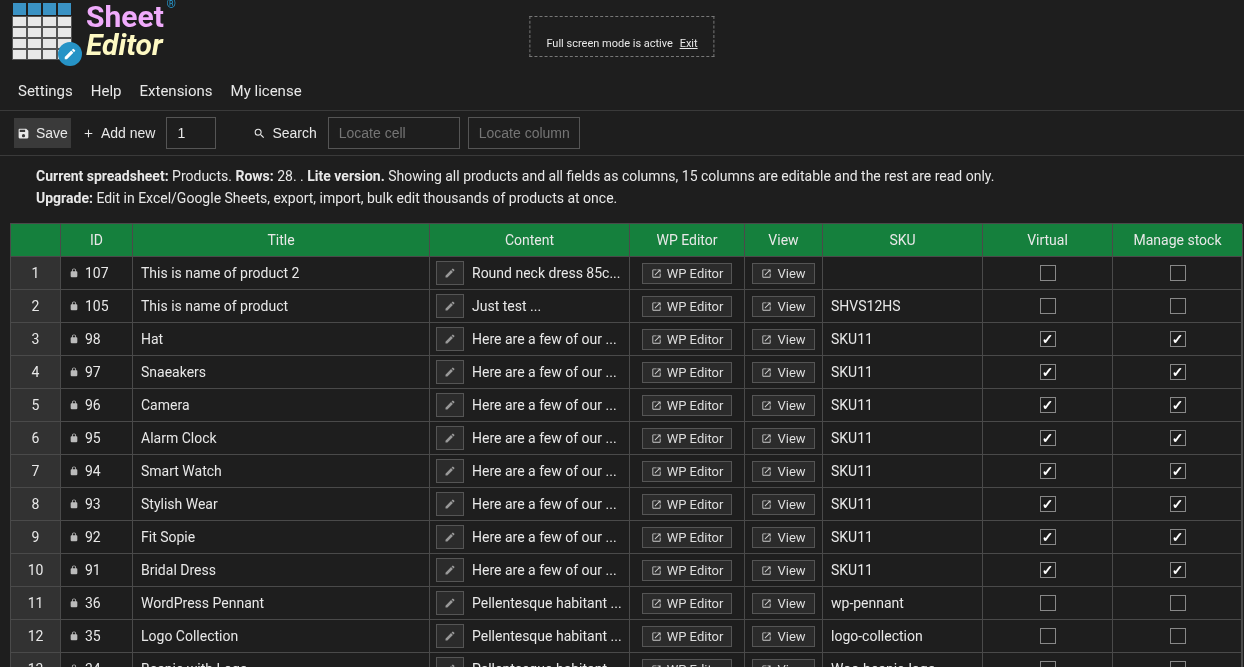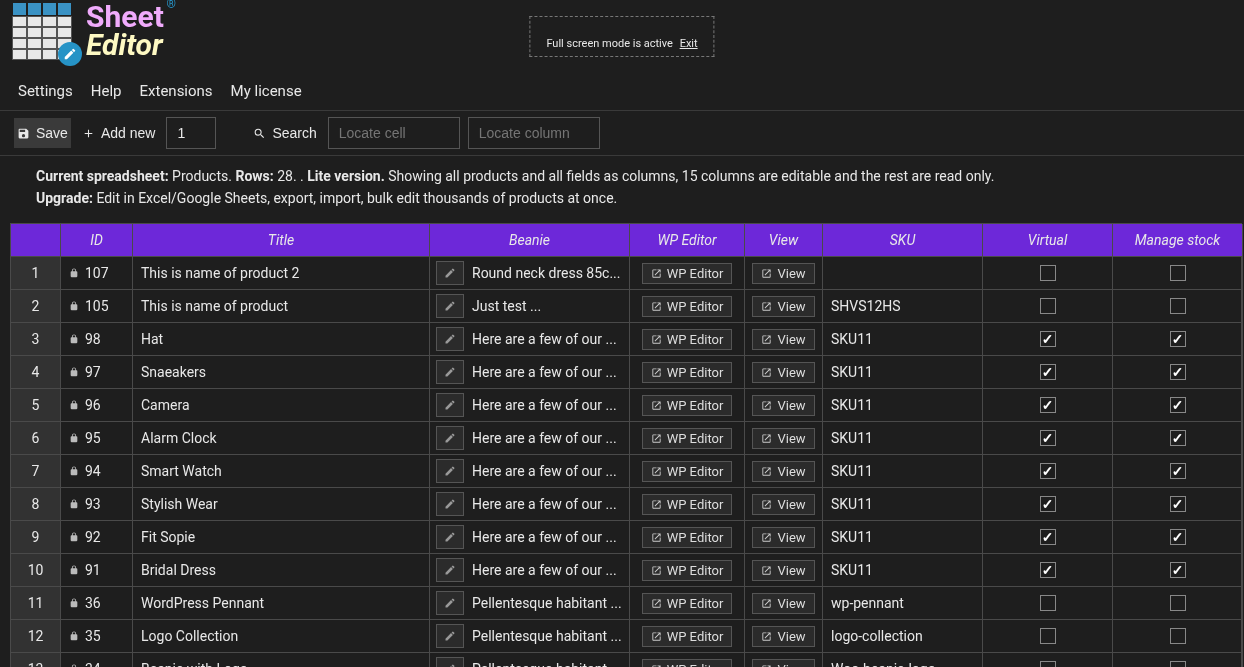--- a/index.html
+++ b/index.html
@@ -93,21 +93,21 @@
 .btn svg { width: 13px; height: 13px; fill: #e8e8e8; }
 .tb-input {
   background: #1e1e1e;
   border: 1px solid #555;
   color: #e8e8e8;
   padding: 7px 10px;
   font-size: 14px;
 }
 .tb-num { width: 50px; }
 .tb-locate { width: 132px; }
-.tb-locate-col { width: 132px; }
+.tb-locate-col { width: 112px; }
 
 
 .info {
   padding: 10px 20px 14px;
   line-height: 1.55;
   margin-left: 16px;
 }
 .info .b { font-weight: 700; }
 
 
@@ -125,24 +125,23 @@
   border-bottom: 1px solid #4a4a4a;
   height: 33px;
   display: flex;
   align-items: center;
   padding: 0 8px;
   overflow: hidden;
   white-space: nowrap;
   text-overflow: ellipsis;
 }
 .sheet .h {
-  background: #6d28d9;
+  background: #15803d;
   font-weight: 400;
   justify-content: center;
-  font-style: italic;
 }
 .sheet .rownum { background: #323232; justify-content: center; }
 .sheet .center { justify-content: center; }
 .lock-ico { width: 10px; height: 12px; fill: #bbb; flex-shrink: 0; margin-right: 6px; }
 
 .cell-btn {
   background: #2b2b2b;
   border: 1px solid #555;
   color: #ddd;
   padding: 2px 8px;
@@ -266,21 +265,21 @@
     <span class="b">Upgrade:</span>
     <span>Edit in Excel/Google Sheets, export, import, bulk edit thousands of products at once.</span>
   </div>
 </div>
 
 <div class="sheet-wrap">
   <div class="sheet" id="sheet">
       <div class="h"></div>
       <div class="h">ID</div>
       <div class="h">Title</div>
-      <div class="h">Beanie</div>
+      <div class="h">Content</div>
       <div class="h">WP Editor</div>
       <div class="h">View</div>
       <div class="h">SKU</div>
       <div class="h">Virtual</div>
       <div class="h">Manage stock</div>
       <div class="rownum">1</div>
       <div>
         <svg class="lock-ico" viewBox="0 0 24 24">
           <path d="M18 8h-1V6a5 5 0 0 0-10 0v2H6a2 2 0 0 0-2 2v10a2 2 0 0 0 2 2h12a2 2 0 0 0 2-2V10a2 2 0 0 0-2-2zM9 6a3 3 0 0 1 6 0v2H9V6z"></path>
         </svg>

